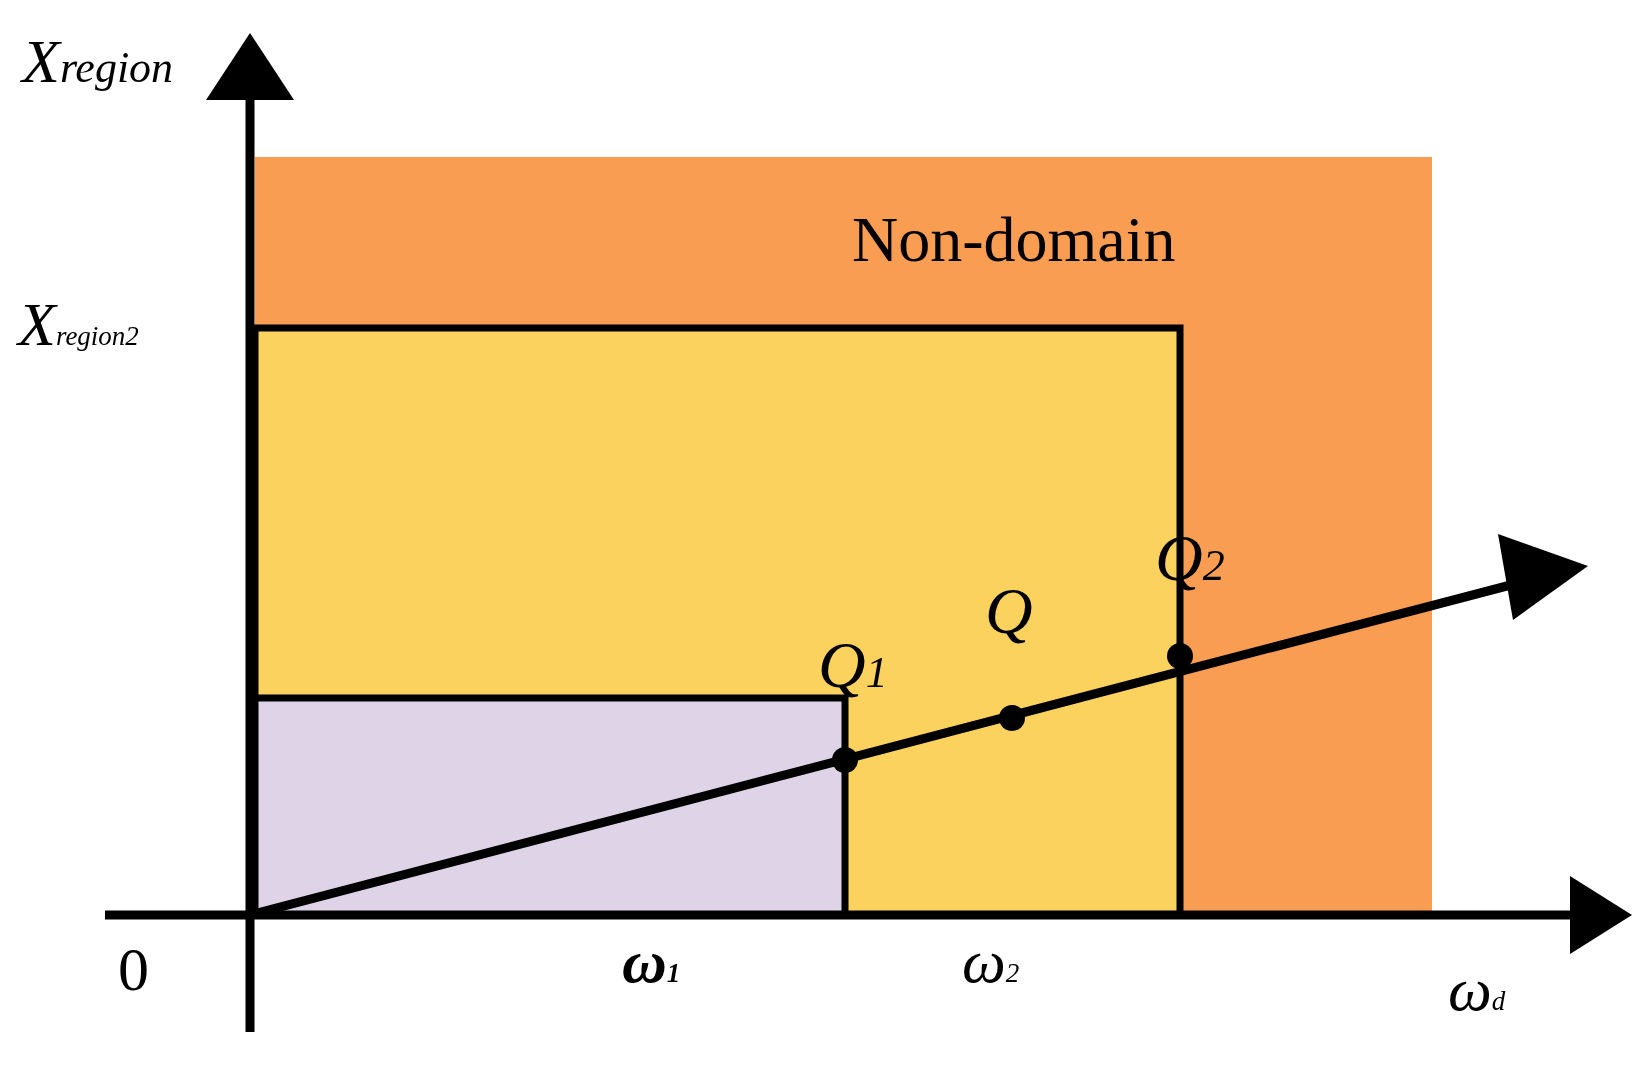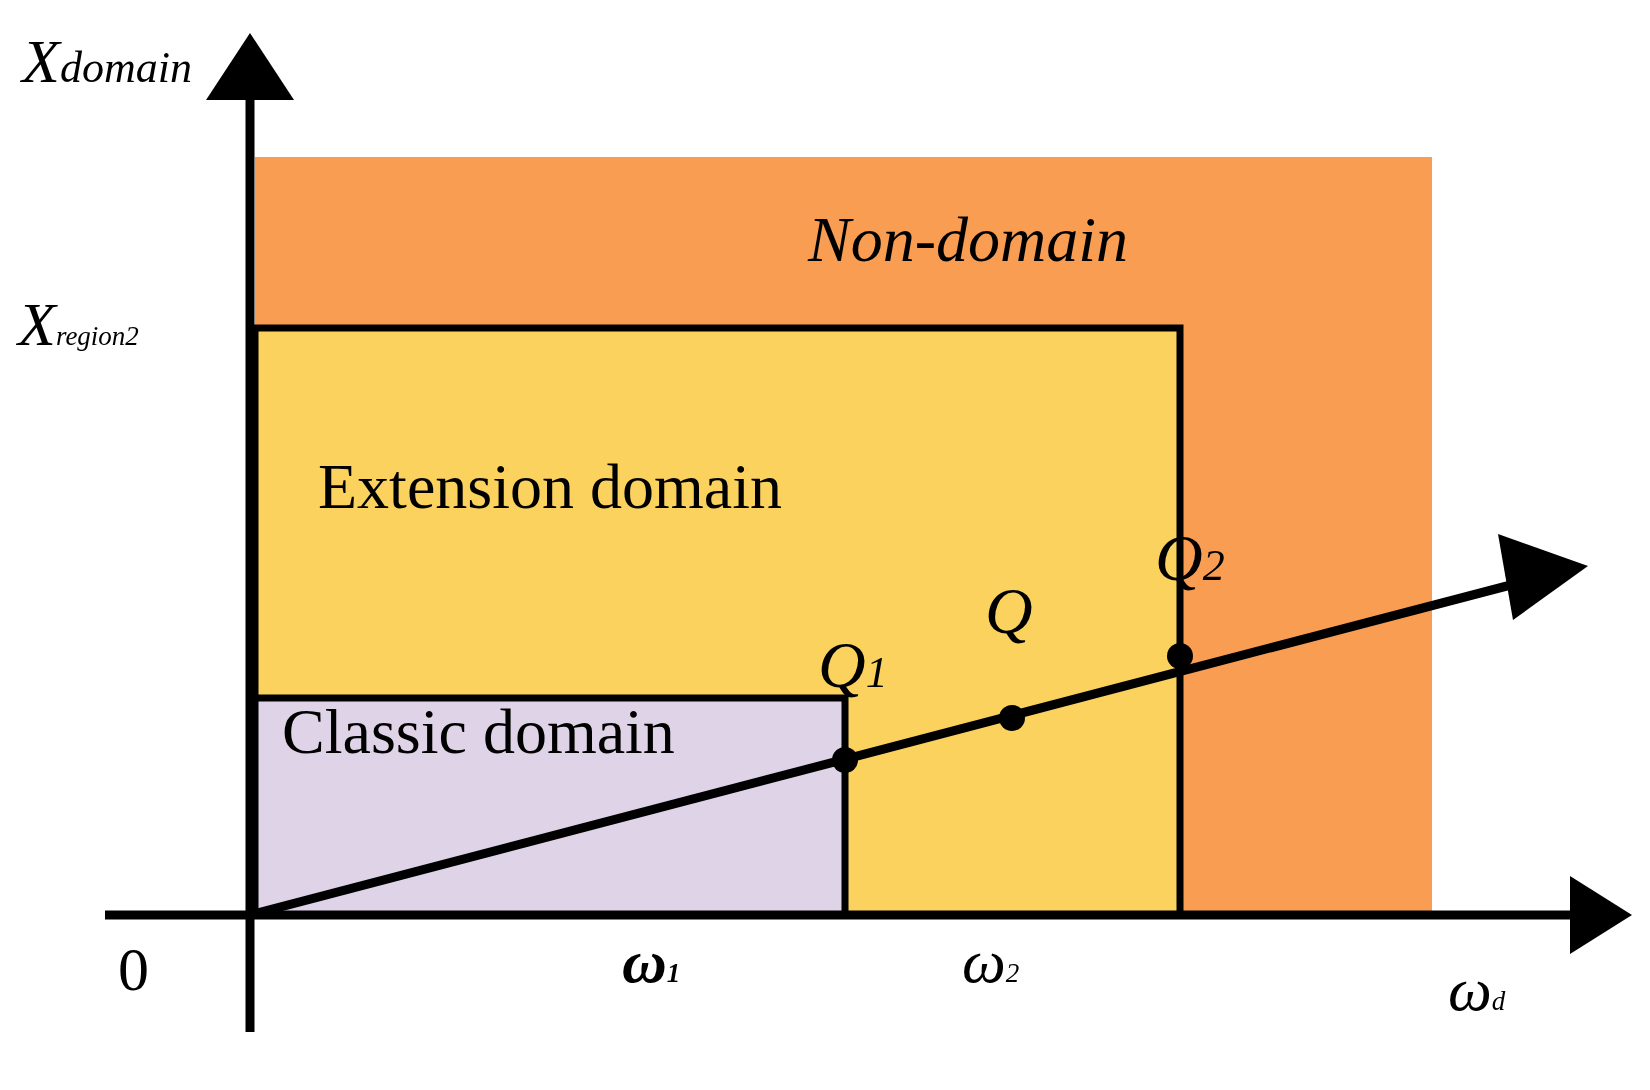--- a/index.html
+++ b/index.html
@@ -89,21 +89,21 @@
     <line x1="250" y1="915" x2="1545" y2="576" stroke="#000000" stroke-width="9"></line>
 
     <polygon points="1498,534 1588,566 1513,620" fill="#000000"></polygon>
 
     <circle cx="845" cy="760" r="13" fill="#000000"></circle>
     <circle cx="1012" cy="718" r="13" fill="#000000"></circle>
     <circle cx="1180" cy="656" r="13" fill="#000000"></circle>
   </svg>
 
   <div class="lbl axis-label" style="left:22px; top:30px;">
-    <span>X</span><span class="sub">domain</span>
+    <span>X</span><span class="sub">region</span>
   </div>
 
   <div class="lbl tick-label" style="left:18px; top:293px;">
     <span>X</span><span class="sub">region2</span>
   </div>
 
 
   <div class="lbl zero-label" style="left:118px; top:938px;">0</div>
 
   <div class="lbl tick-label" style="left:622px; top:930px;font-weight:bold;">
@@ -111,25 +111,23 @@
   </div>
 
   <div class="lbl tick-label" style="left:962px; top:930px;text-align:center;">
     <span>ω</span><span class="sub">2</span>
   </div>
 
   <div class="lbl tick-label" style="left:1448px; top:958px;">
     <span>ω</span><span class="sub">d</span>
   </div>
 
-  <div class="lbl region-label" style="left:808px; top:208px;font-style:italic;">Non-domain</div>
+  <div class="lbl region-label" style="left:852px; top:208px;">Non-domain</div>
 
-  <div class="lbl region-label" style="left:318px; top:455px;">Extension domain</div>
 
-  <div class="lbl region-label" style="left:282px; top:700px;">Classic domain</div>
 
   <div class="lbl q-label" style="left:818px; top:632px;">
     <span>Q</span><span class="sub">1</span>
   </div>
 
   <div class="lbl q-label" style="left:985px; top:578px;">
     <span>Q</span>
   </div>
 
   <div class="lbl q-label" style="left:1155px; top:525px;">

